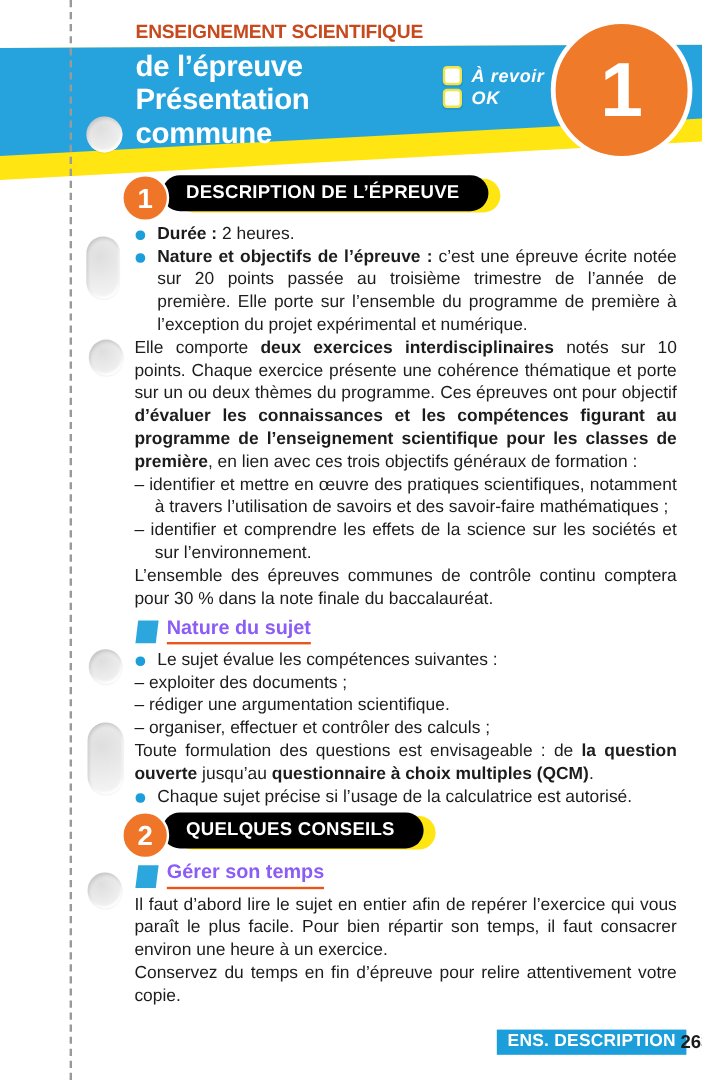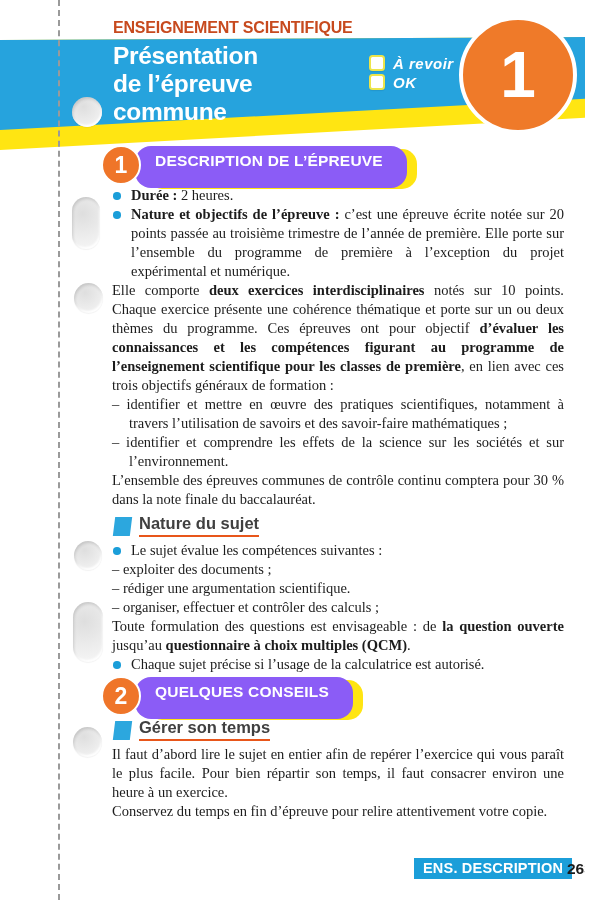--- a/index.html
+++ b/index.html
@@ -36,60 +36,60 @@
     border:2.5px solid #EDE54A;margin-right:8px;box-shadow:0 1px 1px rgba(0,0,0,.08);}
   .chk-label{color:#fff;font-size:15px;font-style:italic;letter-spacing:.5px;font-weight:600;}
   .chapter-circle{position:absolute;left:459px;top:16px;width:110px;height:110px;z-index:4;
     background:#EF7A29;border:4px solid #fff;border-radius:50%;
     display:flex;align-items:center;justify-content:center;
     color:#fff;font-size:64px;font-weight:700;}
 
   
   .content{position:absolute;left:112px;top:143px;width:452px;z-index:2;
     font-size:14.5px;line-height:19px;text-align:justify;}
-  .content p{margin:0;font-family:Liberation Serif, serif;}
+  .content p{margin:0;}
   .blk-section{position:relative;height:36px;margin:3px 0 0 0;text-align:left;}
   .sec-circle{position:absolute;left:-11px;top:-1px;width:36px;height:36px;
     background:#EF7529;border:2px solid #fff;border-radius:50%;z-index:2;
     display:flex;align-items:center;justify-content:center;
     color:#fff;font-size:23px;font-weight:700;}
   .sec-pill{display:inline-block;margin-left:23px;height:30px;line-height:30px;
-    padding:0 24px 12px 20px;border-radius:16px;background:#8b5cf6;
+    padding:0 24px 0 20px;border-radius:16px;background:#000000;
     color:#fff;font-size:15.5px;font-weight:700;letter-spacing:.2px;
     box-shadow:11px 2px 0 -1px #FFE512;}
   .blk-bullet{position:relative;padding-left:19px;margin-top:5px;}
   .blk-section + .blk-bullet{margin-top:4px;}
   .dot{position:absolute;left:1px;top:6px;width:7.5px;height:7.5px;border-radius:50%;
     background:#1B9ED9;}
   .blk-dash{padding-left:17px;text-indent:-17px;}
   .blk-sub{margin:5px 0 4px 0;display:flex;align-items:flex-end;text-align:left;}
   .sub-square{display:inline-block;width:17px;height:19px;background:#2CA7DE;
     transform:skewX(-7deg);margin:0 8px 1px 2px;}
-  .sub-text{font-size:16.5px;font-weight:700;color:#404040;line-height:19px;
+  .sub-text{font-size:16.5px;font-weight:700;color:#8b5cf6;line-height:19px;
     border-bottom:2.5px solid #E8561A;padding-bottom:2px;}
   b{font-weight:700;}
 
   
   .footer-badge{position:absolute;left:414px;top:858px;height:21px;line-height:21px;
     padding:0 9px;background:#1B9ED9;color:#fff;font-size:14.5px;font-weight:700;
     letter-spacing:.2px;z-index:3;}
   .page-number{position:absolute;left:551px;top:860px;font-size:15.5px;font-weight:700;
     color:#1b1b1b;z-index:3;margin-left:16px;}
 </style>
 </head>
 <body>
 
 <div class="page">
 
   <div class="banner-yellow"></div>
   <div class="banner-blue"></div>
   <div class="kicker">ENSEIGNEMENT SCIENTIFIQUE</div>
   <div class="banner-title">
+    <div>de l’épreuve</div>
     <div>Présentation</div>
-    <div>de l’épreuve</div>
     <div>commune</div>
   </div>
   <div class="checkboxes">
     <div class="chk-row">
       <span class="chk-box"></span>
       <span class="chk-label">À revoir</span>
     </div>
     <div class="chk-row">
       <span class="chk-box"></span>
       <span class="chk-label">OK</span>

